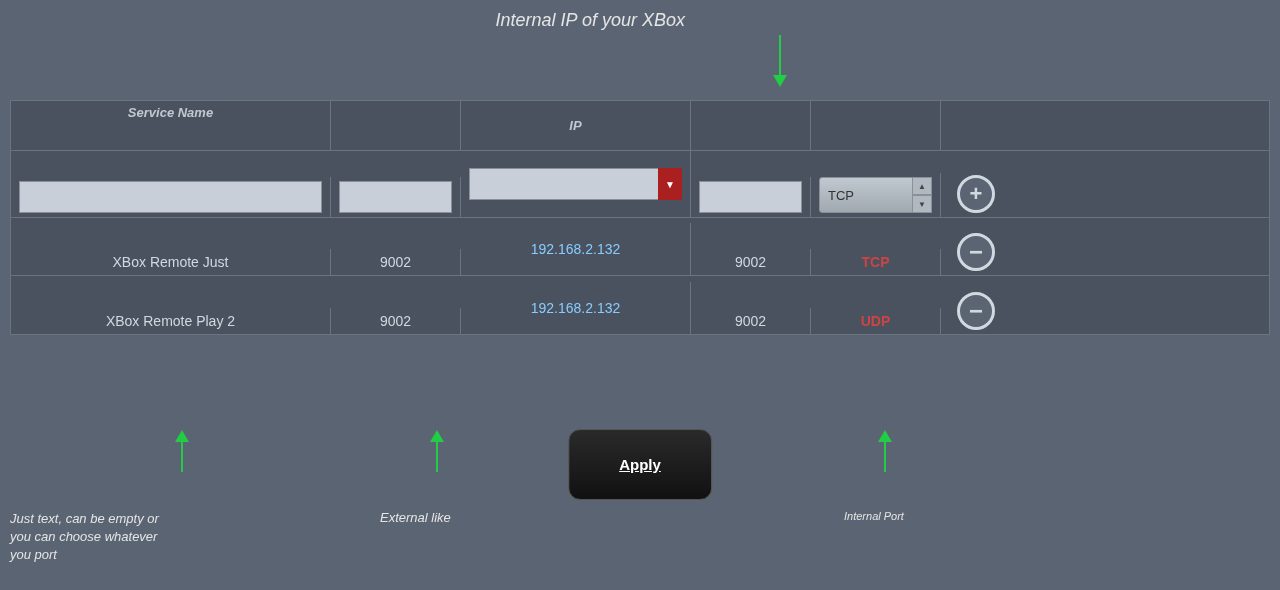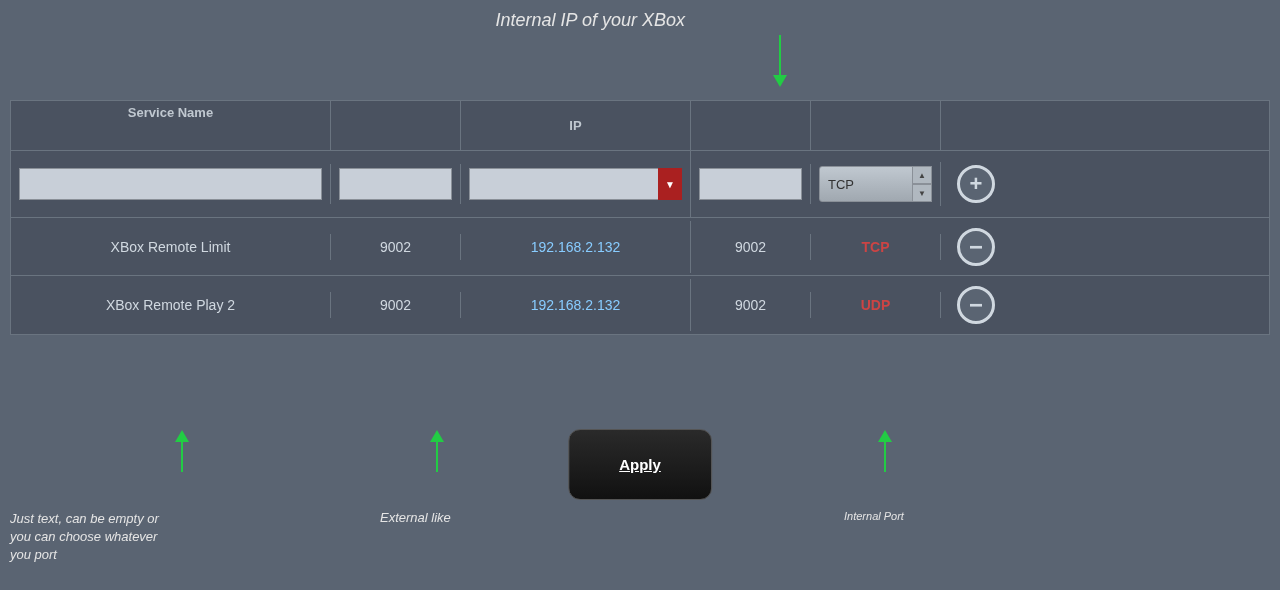--- a/index.html
+++ b/index.html
@@ -81,35 +81,36 @@
       font-size: 14px;
       font-weight: bold;
       padding-left: 12px;
     }
 
     
     .col-headers {
       display: flex;
       background: #4a5260;
       border-bottom: 1px solid #6a7480;
+      font-style: italic;
     }
 
     .col-header {
       color: #c0c8d0;
       font-size: 13px;
       font-weight: bold;
       text-align: center;
       padding: 8px 4px;
     }
 
     
     .table-row {
       display: flex;
       border-bottom: 1px solid #6a7480;
-      align-items: center;
+      align-items: flex-end;
       min-height: 58px;
     }
 
     .table-row:last-child {
       border-bottom: none;
     }
 
     
     .cell-service { width: 320px; text-align: center; padding: 4px 8px; }
     .cell-ext-port { width: 130px; text-align: center; padding: 4px 8px; }
@@ -319,21 +320,21 @@
     </div>
     <div class="cell-action">
       <div class="btn-add">
         <span>+</span>
       </div>
     </div>
   </div>
 
   <div class="table-row">
     <div class="cell-service">
-      <span class="cell-text">XBox Remote Limit</span>
+      <span class="cell-text">XBox Remote Just</span>
     </div>
     <div class="cell-ext-port">
       <span class="cell-text">9002</span>
     </div>
     <div class="cell-ip">
       <span class="cell-ip-text">192.168.2.132</span>
     </div>
     <div class="cell-int-port">
       <span class="cell-text">9002</span>
     </div>

